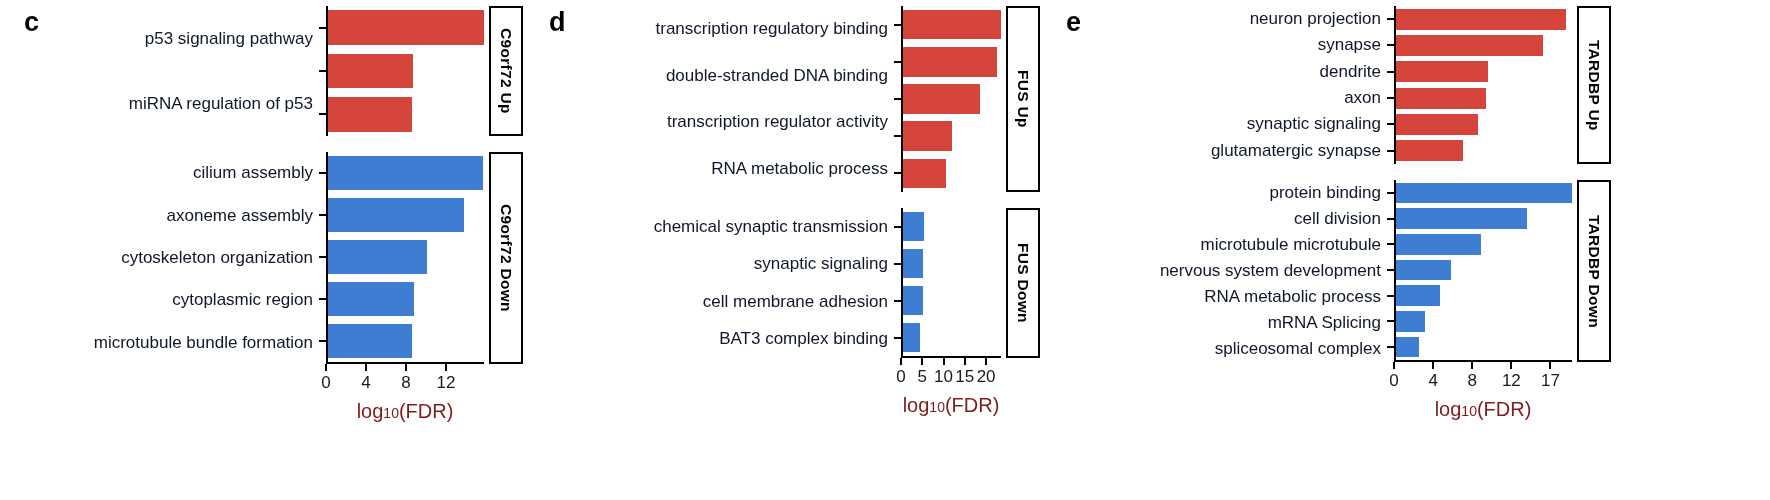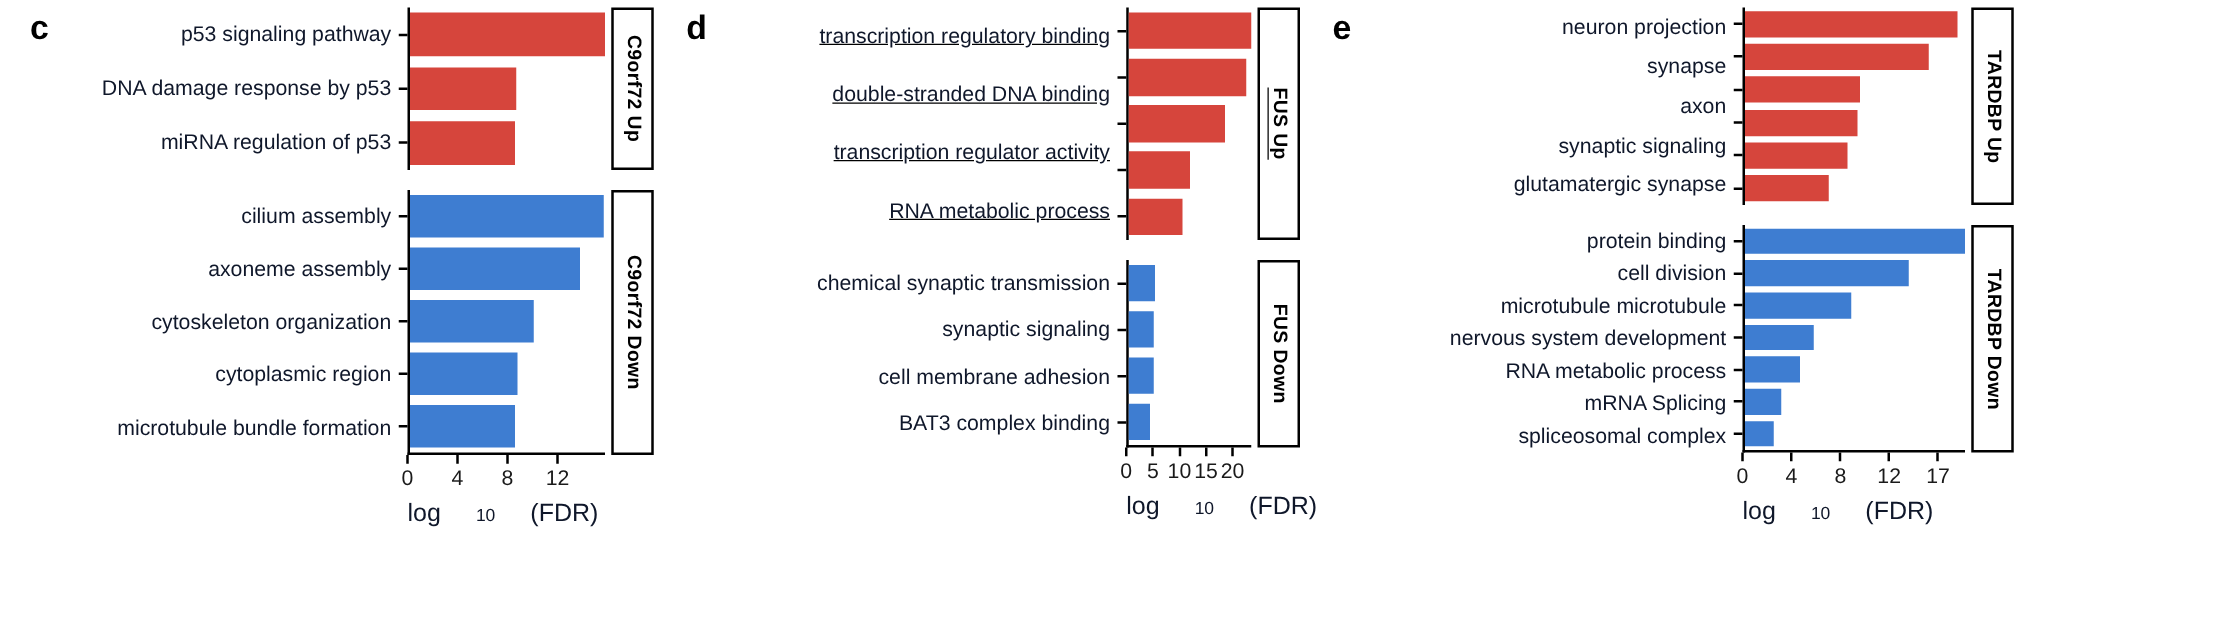--- a/index.html
+++ b/index.html
@@ -41,38 +41,37 @@
     writing-mode: vertical-rl; font-weight: 700; font-size: 15.5px;
     white-space: nowrap; color: #000; letter-spacing: 0.3px;
   }
   .x-axis { position: relative; height: 32px; }
   .xtick { position: absolute; top: 0; width: 2px; height: 7px; background: #000; }
   .xnum {
     position: absolute; top: 9px; transform: translateX(-50%);
     font-size: 17px; color: #1a1a1a;
   }
   .axis-title {
-    margin-top: 4px; font-size: 20px; color: #0f172a;
-    display: flex; align-items: baseline; white-space: nowrap; gap: 28px;
+    margin-top: 4px; font-size: 20px; color: #7f1d1d;
+    display: flex; justify-content: center; align-items: baseline; white-space: nowrap;
   }
   .axis-title sub { font-size: 14px; vertical-align: sub; }
 </style>
 </head>
 <body>
 
 <div class="figure">
 
   <section class="panel">
     <div class="panel-letter">c</div>
     <div class="panel-body">
       <div class="facets">
           <div class="facet facet-up" style="height: 130px;">
             <div class="labels" style="width: 272px;">
               <div class="label-row">p53 signaling pathway</div>
-              <div class="label-row">DNA damage response by p53</div>
               <div class="label-row">miRNA regulation of p53</div>
             </div>
             <div class="plot" style="width: 158px;">
               <div class="bar-row">
                 <div class="ytick"></div>
                 <div class="bar" style="width: 156px; background: rgb(214, 69, 60);"></div>
               </div>
               <div class="bar-row">
                 <div class="ytick"></div>
                 <div class="bar" style="width: 85px; background: rgb(214, 69, 60);"></div>
@@ -136,21 +135,21 @@
           <sub>10</sub>
           <span> (FDR)</span>
       </div>
     </div>
   </section>
 
   <section class="panel">
     <div class="panel-letter">d</div>
     <div class="panel-body">
       <div class="facets">
-          <div class="facet facet-up" style="height: 186px; text-decoration: underline;">
+          <div class="facet facet-up" style="height: 186px;">
             <div class="labels" style="width: 322px;">
               <div class="label-row">transcription regulatory binding</div>
               <div class="label-row">double-stranded DNA binding</div>
               <div class="label-row">transcription regulator activity</div>
               <div class="label-row">RNA metabolic process</div>
             </div>
             <div class="plot" style="width: 100px;">
               <div class="bar-row">
                 <div class="ytick"></div>
                 <div class="bar" style="width: 97.8723px; background: rgb(214, 69, 60);"></div>
@@ -227,20 +226,21 @@
   </section>
 
   <section class="panel">
     <div class="panel-letter">e</div>
     <div class="panel-body">
       <div class="facets">
           <div class="facet facet-up" style="height: 158px;">
             <div class="labels" style="width: 298px;">
               <div class="label-row">neuron projection</div>
               <div class="label-row">synapse</div>
+              <div class="label-row">dendrite</div>
               <div class="label-row">axon</div>
               <div class="label-row">synaptic signaling</div>
               <div class="label-row">glutamatergic synapse</div>
             </div>
             <div class="plot" style="width: 178px;">
               <div class="bar-row">
                 <div class="ytick"></div>
                 <div class="bar" style="width: 170.176px; background: rgb(214, 69, 60);"></div>
               </div>
               <div class="bar-row">

